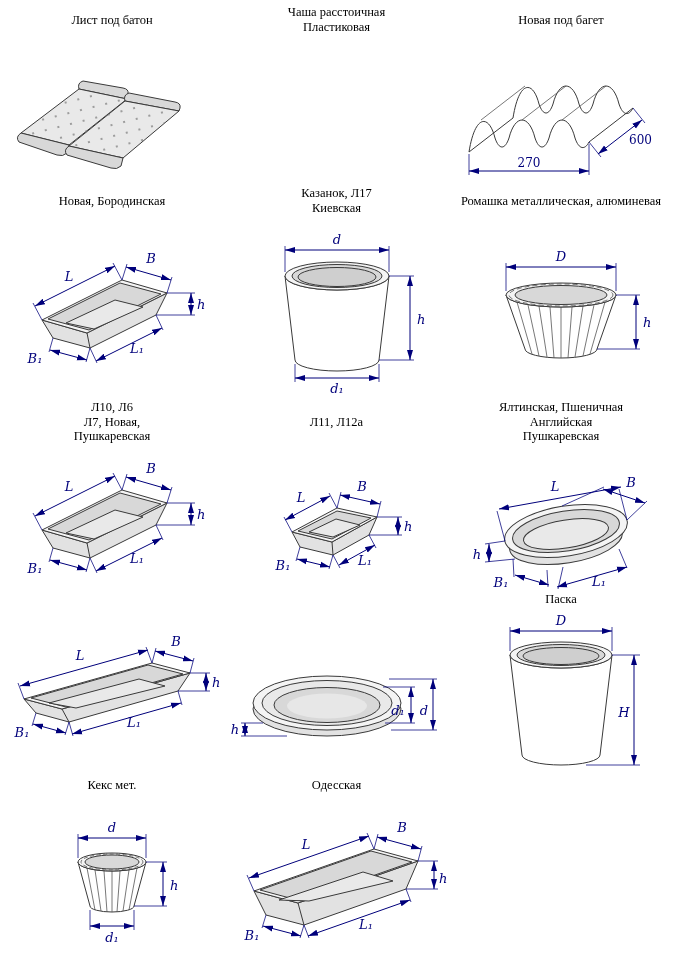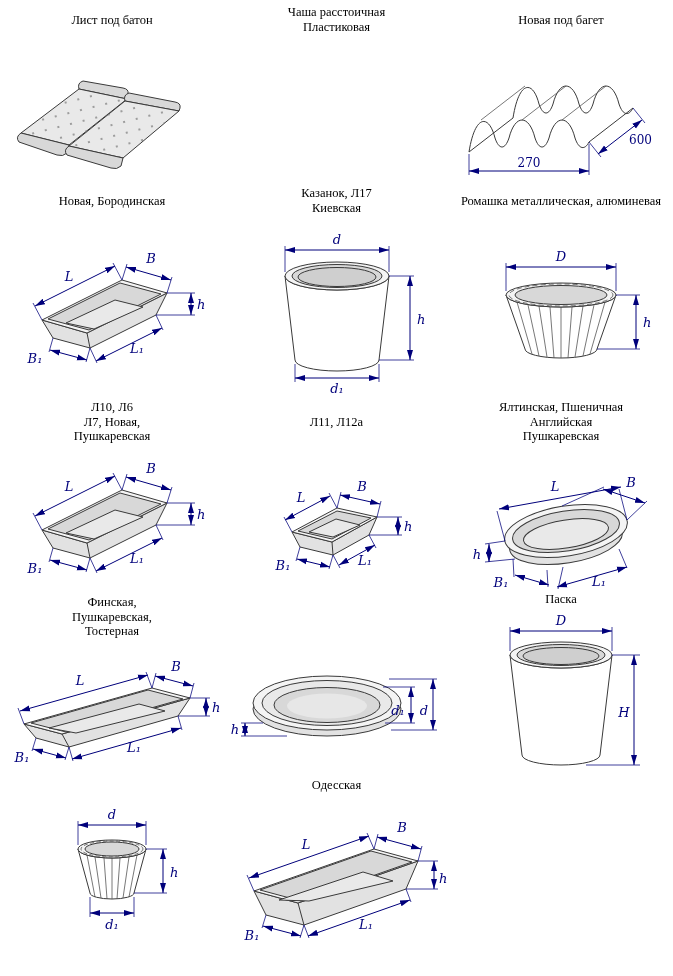--- a/index.html
+++ b/index.html
@@ -321,25 +321,20 @@
           <line class="ext" x1="168" y1="100" x2="176" y2="119"></line>
           <line class="dim" x1="106" y1="138" x2="176" y2="118" marker-start="url(#ar)" marker-end="url(#ar)"></line>
           <text class="dl" x="148" y="137" text-anchor="middle">L₁</text>
         </g>
       </svg>
     </div>
   </div>
 
 
   <div class="cell r4">
-    <div class="title">
-      <div>Финская,</div>
-      <div>Пушкаревская,</div>
-      <div>Тостерная</div>
-    </div>
     <div class="art">
       <svg width="220" height="122" viewBox="0 0 220 122">
         <g>
           <path class="ln bd" d="M22,78 L34,92 L67,101 L176,70 L188,52 L60,88 Z"></path>
           <line class="ln" x1="60" y1="88" x2="67" y2="101"></line>
           <path class="ln f1" d="M22,78 L150,42 L188,52 L60,88 Z"></path>
           <path class="ln f3" d="M29,77 L146,44 L181,53 L64,86 Z"></path>
           <path class="ln f2" d="M47,82 L137,58 L163,65 L74,87 Z"></path>
         </g>
         <g>
@@ -418,20 +413,23 @@
           <line class="ext" x1="146" y1="48" x2="174" y2="48"></line>
           <line class="ext" x1="120" y1="158" x2="174" y2="158"></line>
           <line class="dim" x1="168" y1="48" x2="168" y2="158" marker-start="url(#ar)" marker-end="url(#ar)"></line>
           <text class="dl" x="158" y="110" text-anchor="middle">H</text>
         </g>
       </svg>
     </div>
   </div>
 
   <div class="cell r5">
+    <div class="title">
+      <div>Кекс мет.</div>
+    </div>
     <div class="art">
       <svg width="210" height="146" viewBox="0 0 210 146">
         <g>
           <line class="ext" x1="71" y1="44" x2="71" y2="20"></line>
           <line class="ext" x1="139" y1="44" x2="139" y2="20"></line>
           <line class="dim" x1="71" y1="24" x2="139" y2="24" marker-start="url(#ar)" marker-end="url(#ar)"></line>
           <text class="dl" x="105" y="18" text-anchor="middle">d</text>
         </g>
         <g>
           <path class="ln" fill="#ededed" d="M71,48 L83,92 A22,6 0 0 0 127,92 L139,48 A34,9 0 0 1 71,48 Z"></path>

